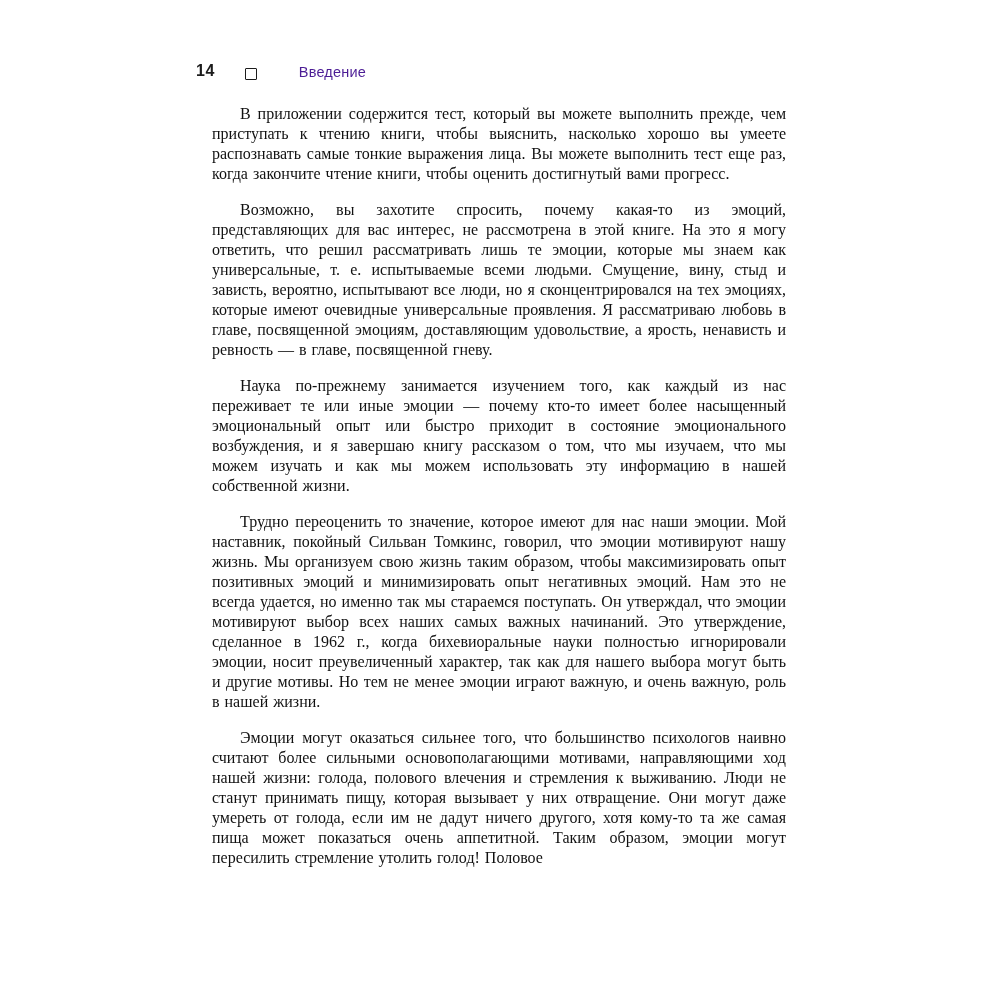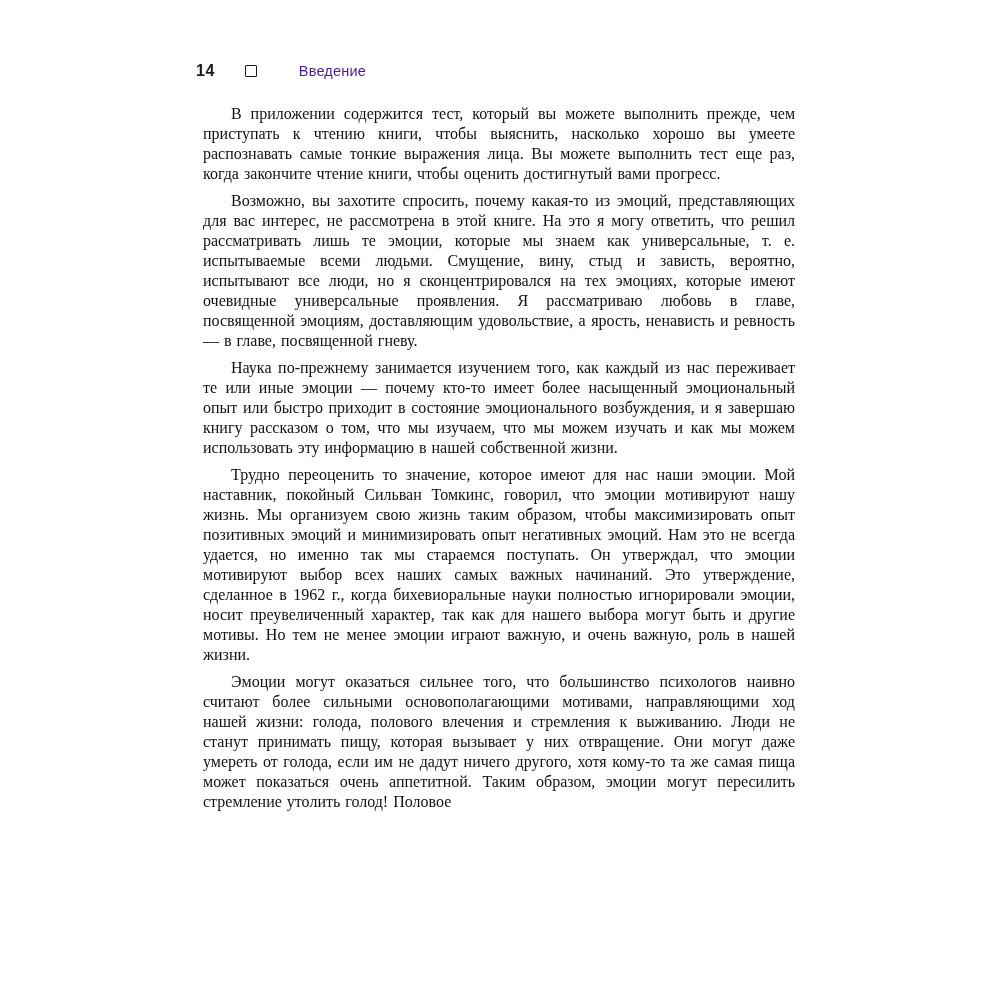--- a/index.html
+++ b/index.html
@@ -13,21 +13,21 @@
     .page {
       box-sizing: border-box;
       width: 1000px;
       height: 1000px;
       padding: 62px 198px 0 196px;
       background: #ffffff;
       color: #161616;
     }
     .page-header {
       display: flex;
-      align-items: center;
+      align-items: flex-end;
       font-family: "Liberation Sans", sans-serif;
       font-size: 15px;
       color: #1c1c1c;
       margin-bottom: 24px;
       user-select: none;
     }
     .page-number {
       font-family: "Liberation Sans", sans-serif;
       font-weight: bold;
       font-size: 16px;
@@ -49,21 +49,21 @@
     }
     .body-text {
       font-family: "Liberation Serif", "DejaVu Serif", serif;
       font-size: 16px;
       line-height: 20px;
       text-align: justify;
       color: #111111;
       width: 606px;
     }
     .body-text p {
-      margin: 7px;
+      margin: 16px;
       text-indent: 28px;
       word-spacing: 1px;
     }
   </style>
 </head>
 <body>
 
 <div class="page">
 
   <div class="page-header">

